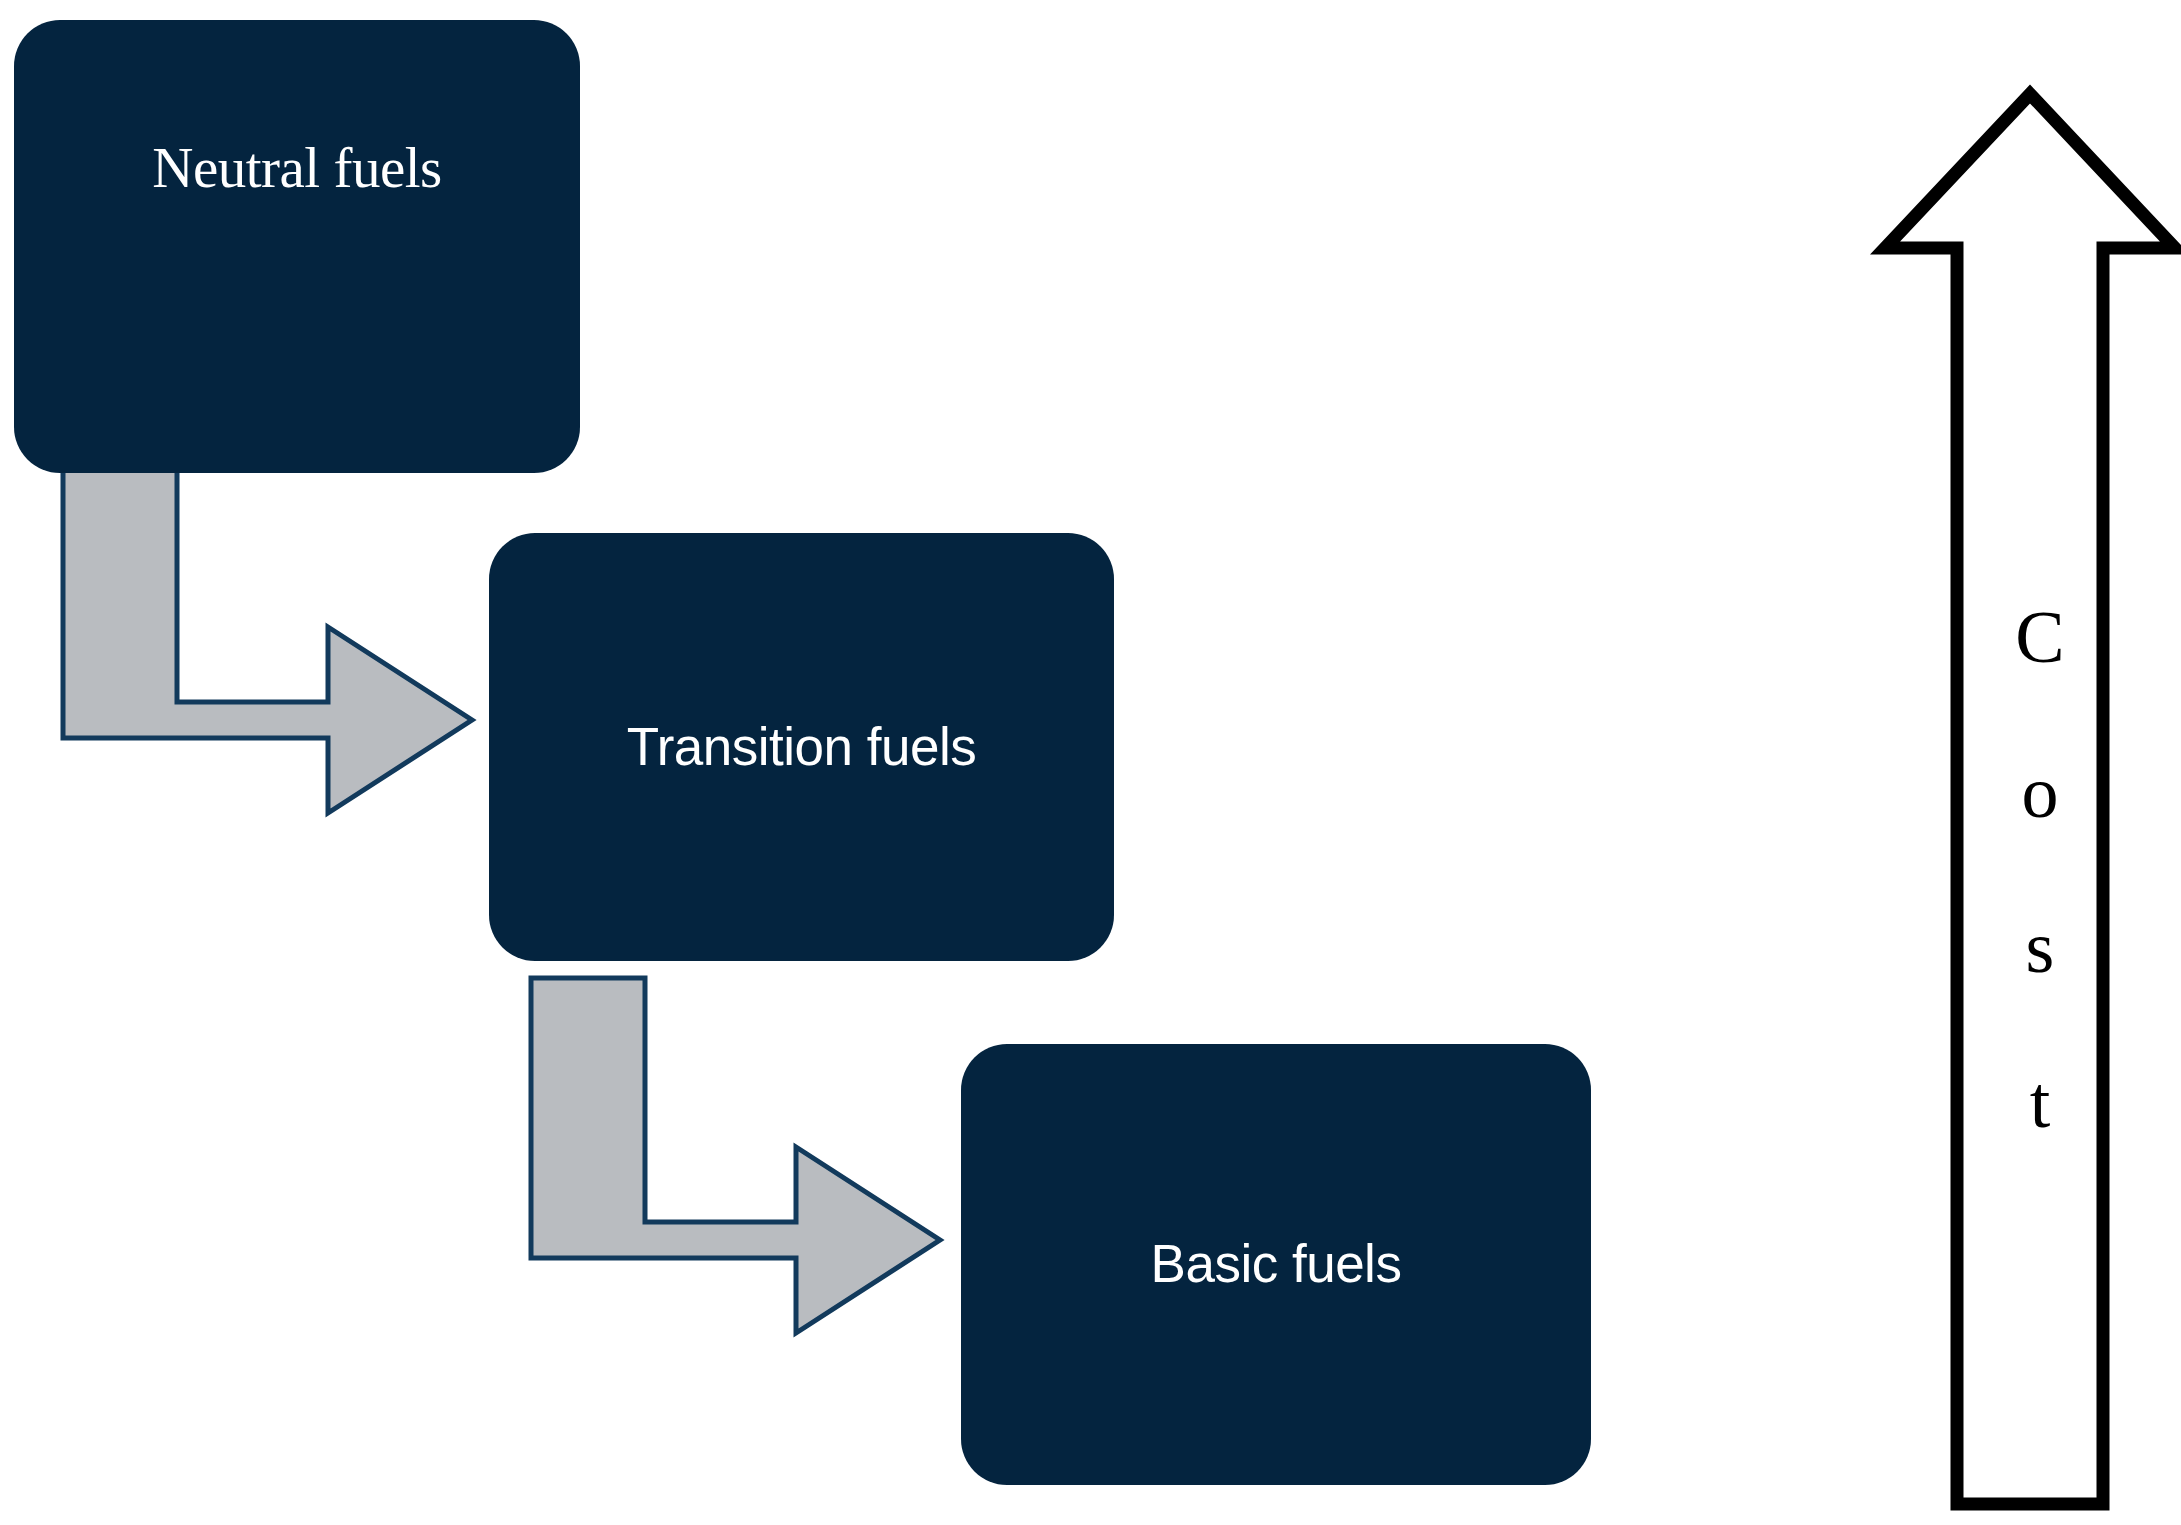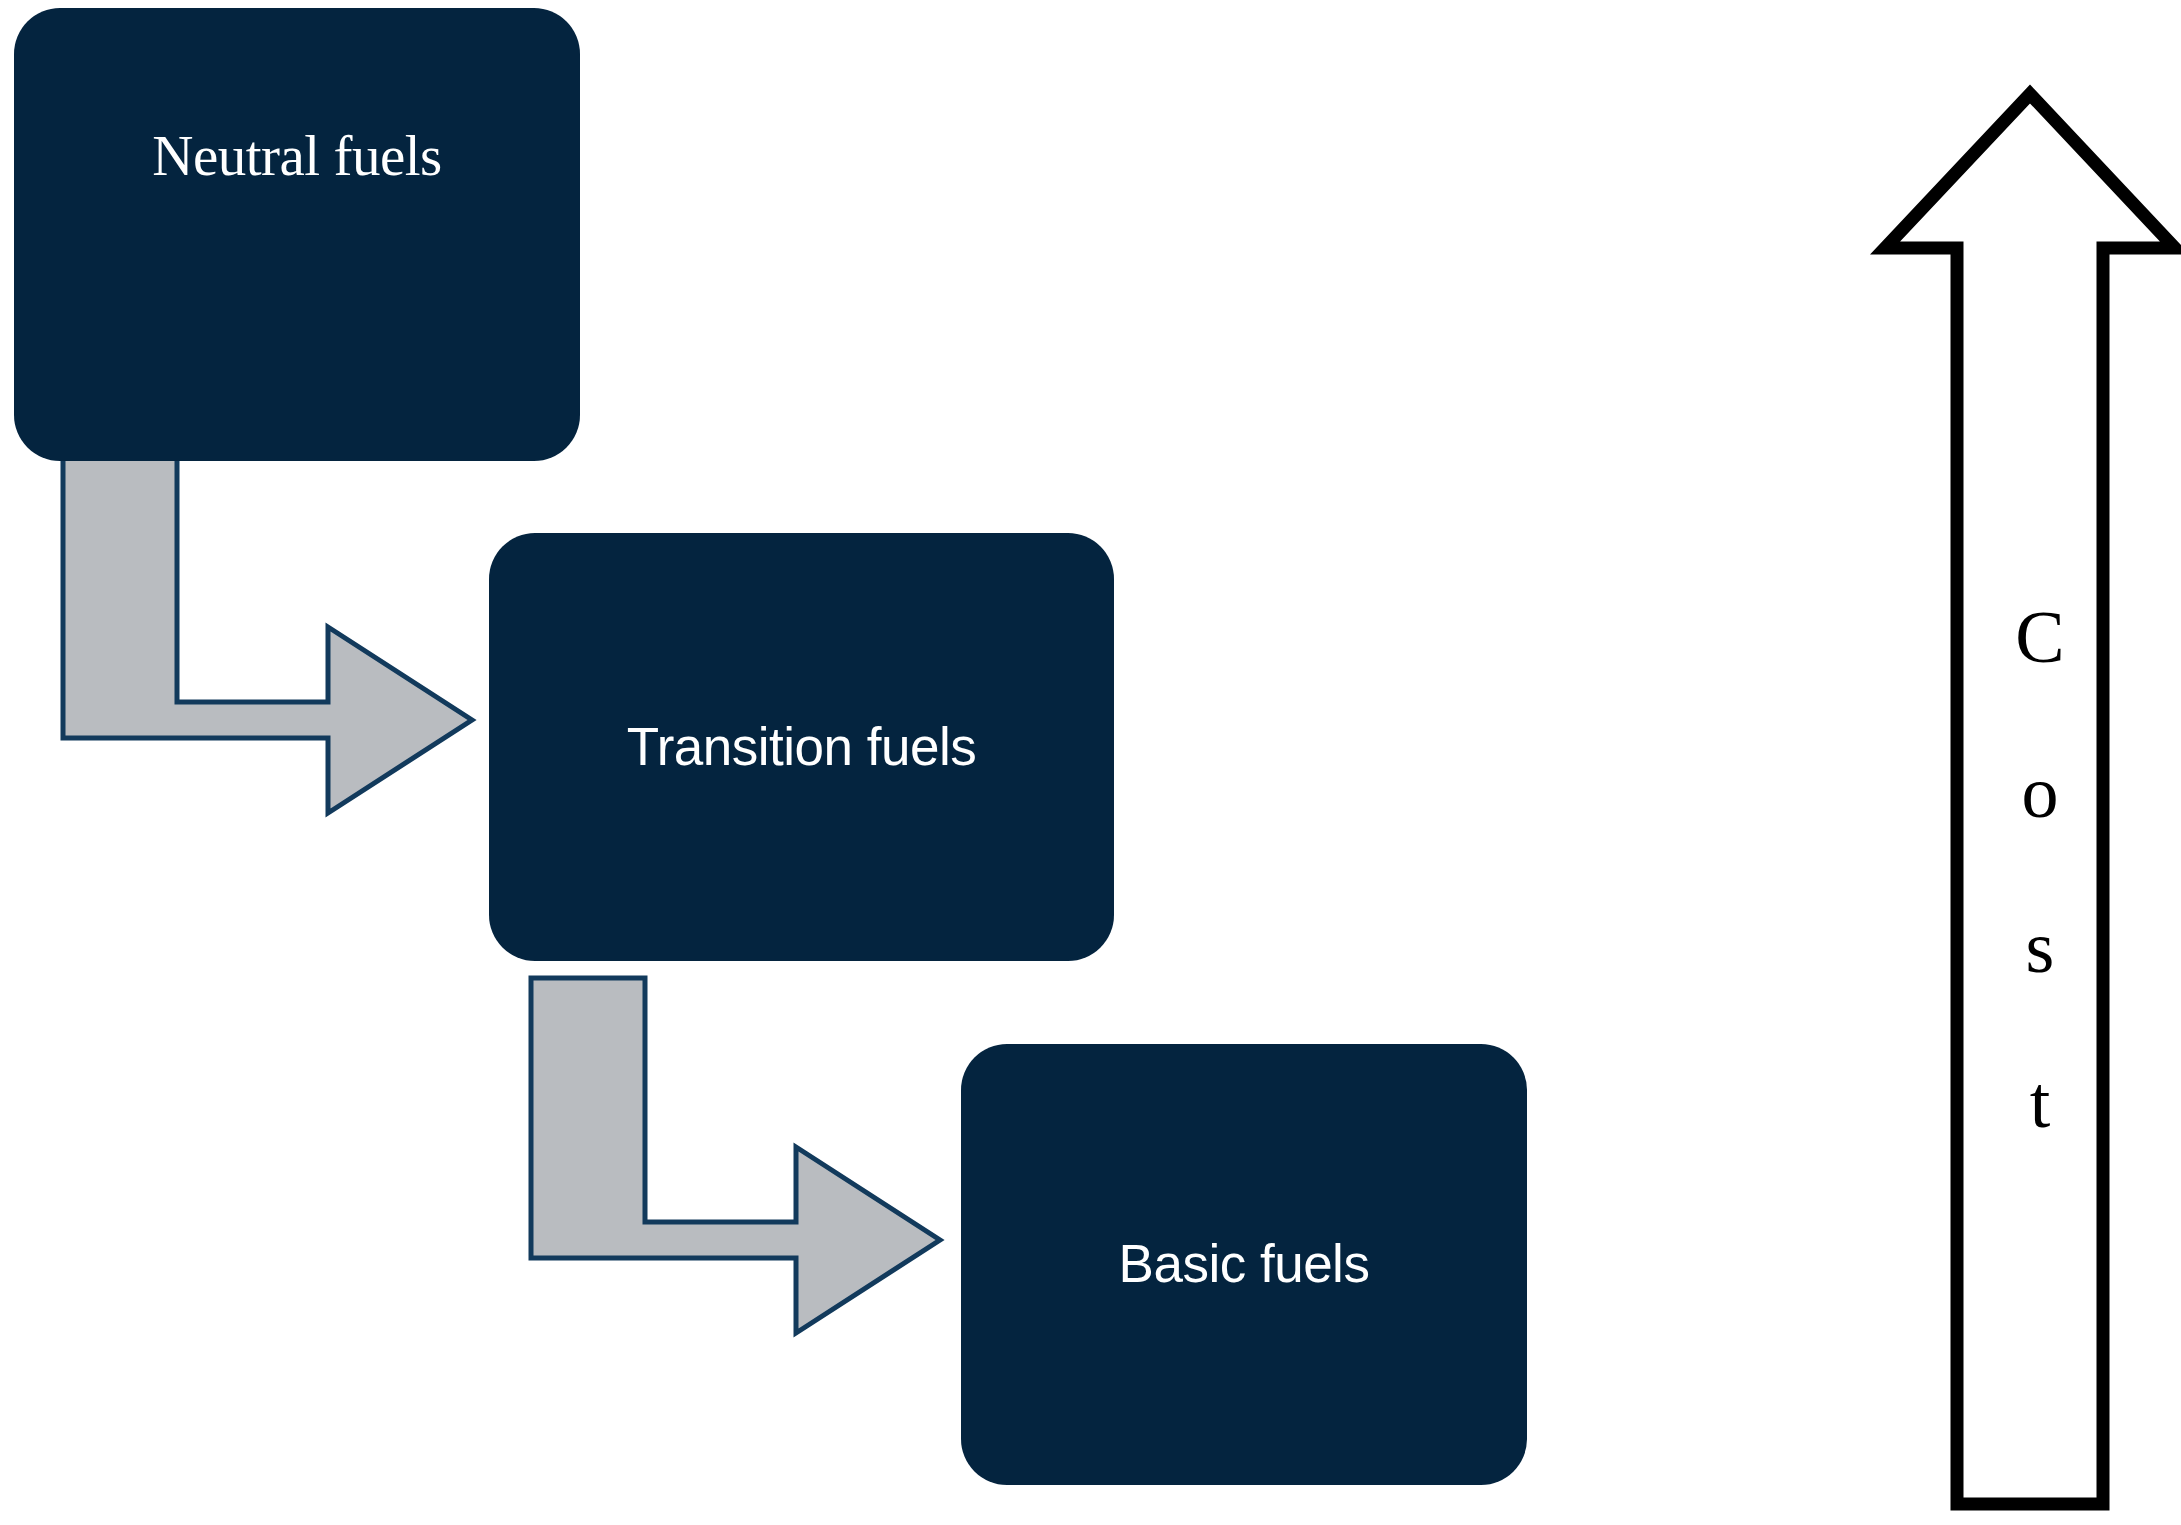--- a/index.html
+++ b/index.html
@@ -28,21 +28,21 @@
   }
   .node-label {
     display: block;
     text-align: center;
     line-height: 1.1;
     white-space: nowrap;
   }
   
   #box-neutral {
     left: 14px;
-    top: 8px;
+    top: 20px;
     width: 566px;
     height: 453px;
   }
   #box-neutral .node-label {
     font-family: "Liberation Serif", "DejaVu Serif", serif;
     font-size: 57px;
     letter-spacing: -0.5px;
     position: relative;
     top: -78px;
   }
@@ -55,21 +55,21 @@
   }
   #box-transition .node-label {
     font-family: "Liberation Sans", sans-serif;
     font-size: 53px;
     letter-spacing: -0.5px;
   }
   
   #box-basic {
     left: 961px;
     top: 1044px;
-    width: 566px;
+    width: 630px;
     height: 441px;
   }
   #box-basic .node-label {
     font-family: "Liberation Sans", sans-serif;
     font-size: 53px;
     letter-spacing: -0.5px;
   }
 
   .elbow-arrow {
     position: absolute;

